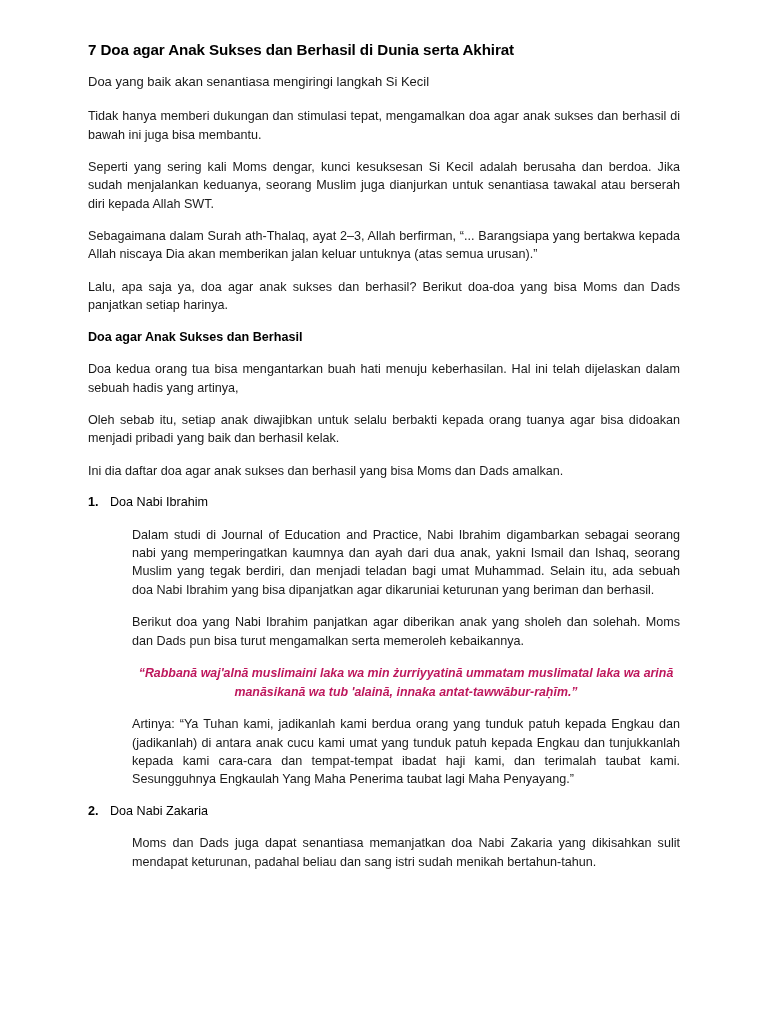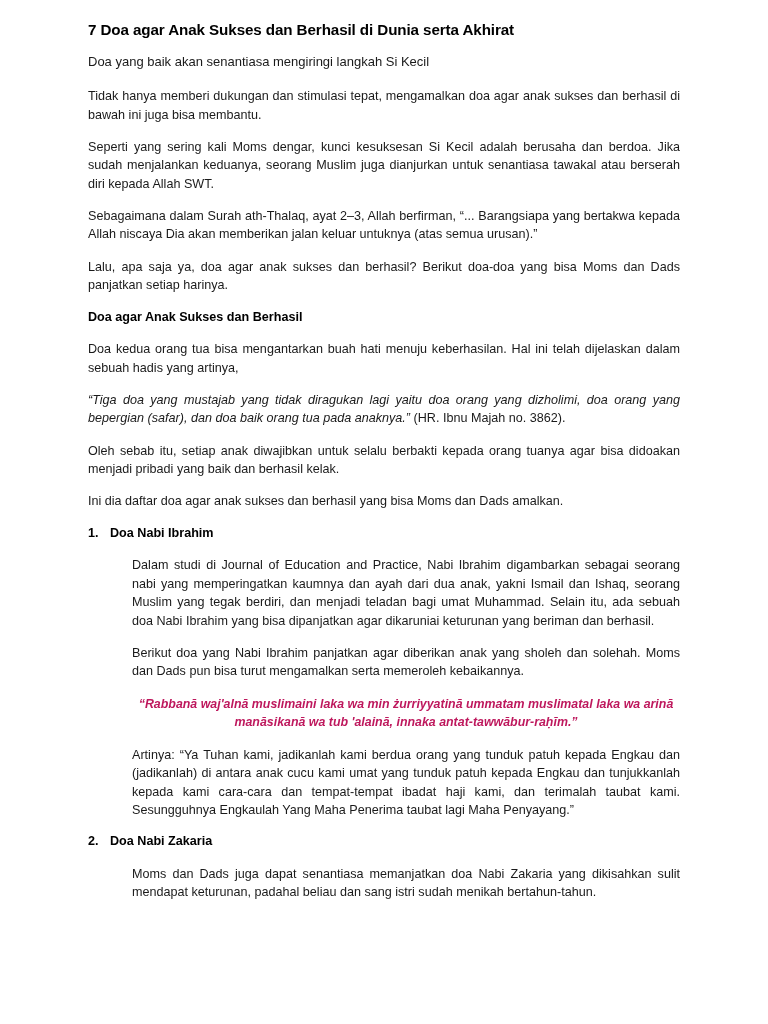--- a/index.html
+++ b/index.html
@@ -14,21 +14,21 @@
     overflow: hidden;
     font-family: "Liberation Sans", "DejaVu Sans", sans-serif;
     color: #1a1a1a;
     -webkit-font-smoothing: antialiased;
   }
 
   .page {
     box-sizing: border-box;
     width: 768px;
     height: 1024px;
-    padding: 20px 88px 0 88px;
+    padding: 40px 88px 0 88px;
     background: #ffffff;
   }
 
   .doc-title {
     font-size: 15.2px;
     font-weight: bold;
     line-height: 1.3;
     margin: 0 0 13px 0;
     letter-spacing: -0.1px;
     color: #000000;
@@ -86,21 +86,21 @@
     position: absolute;
     left: 0;
     top: 0;
     font-size: 12.6px;
     font-weight: bold;
     line-height: 1.4;
     color: #000000;
   }
   ol.doa-list > li > h3 {
     font-size: 12.6px;
-    font-weight: bold;
+    font-weight: normal;
     line-height: 1.4;
     margin: 0 0 14px 0;
     color: #000000;
   }
   ol.doa-list > li .inner {
     padding-left: 22px;
   }
   ol.doa-list > li .inner p.body {
     margin-bottom: 14px;
   }
@@ -131,21 +131,20 @@
   <p class="body">Seperti yang sering kali Moms dengar, kunci kesuksesan Si Kecil adalah berusaha dan berdoa. Jika sudah menjalankan keduanya, seorang Muslim juga dianjurkan untuk senantiasa tawakal atau berserah diri kepada Allah SWT.</p>
 
   <p class="body">Sebagaimana dalam Surah ath-Thalaq, ayat 2–3, Allah berfirman, “... Barangsiapa yang bertakwa kepada Allah niscaya Dia akan memberikan jalan keluar untuknya (atas semua urusan).”</p>
 
   <p class="body">Lalu, apa saja ya, doa agar anak sukses dan berhasil? Berikut doa-doa yang bisa Moms dan Dads panjatkan setiap harinya.</p>
 
   <h2 class="sub">Doa agar Anak Sukses dan Berhasil</h2>
 
   <p class="body">Doa kedua orang tua bisa mengantarkan buah hati menuju keberhasilan. Hal ini telah dijelaskan dalam sebuah hadis yang artinya,</p>
 
-  <p class="hadith"><span class="it">“Tiga doa yang mustajab yang tidak diragukan lagi yaitu doa orang yang dizholimi, doa orang yang bepergian (safar), dan doa baik orang tua pada anaknya.”</span><span> (HR. Ibnu Majah no. 3862).</span></p>
 
   <p class="body">Oleh sebab itu, setiap anak diwajibkan untuk selalu berbakti kepada orang tuanya agar bisa didoakan menjadi pribadi yang baik dan berhasil kelak.</p>
 
   <p class="body">Ini dia daftar doa agar anak sukses dan berhasil yang bisa Moms dan Dads amalkan.</p>
 
   <ol class="doa-list">
 
     <li>
       <span class="num">1.</span>
       <h3>Doa Nabi Ibrahim</h3>

